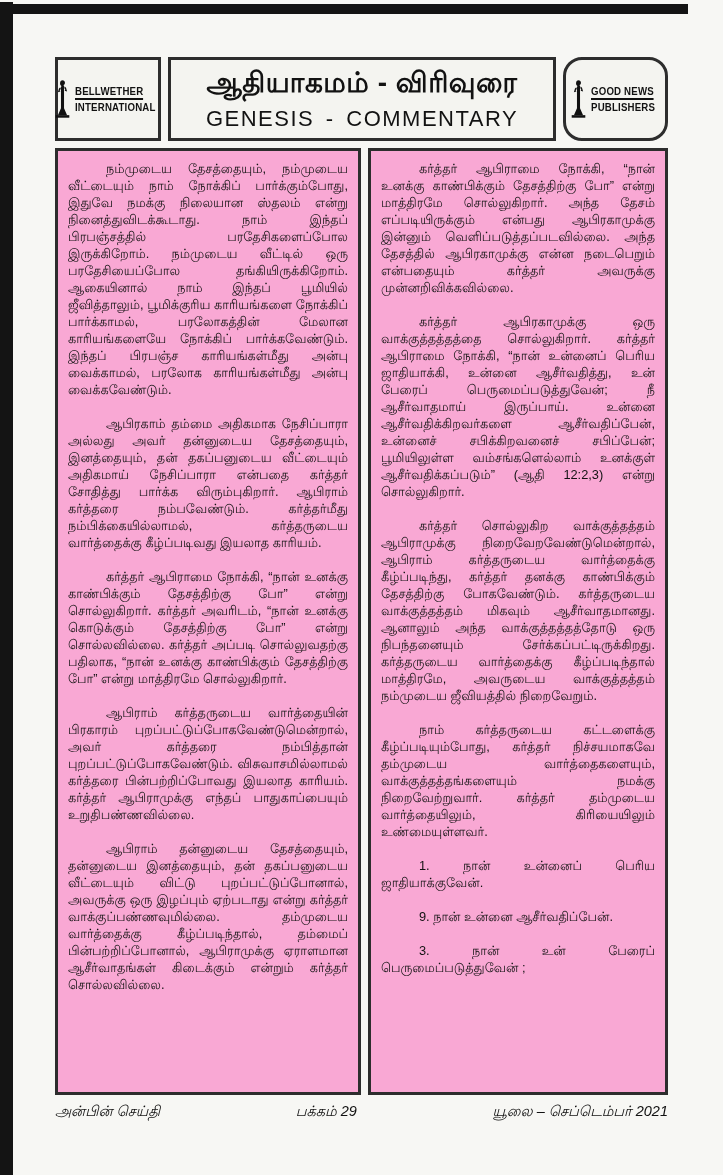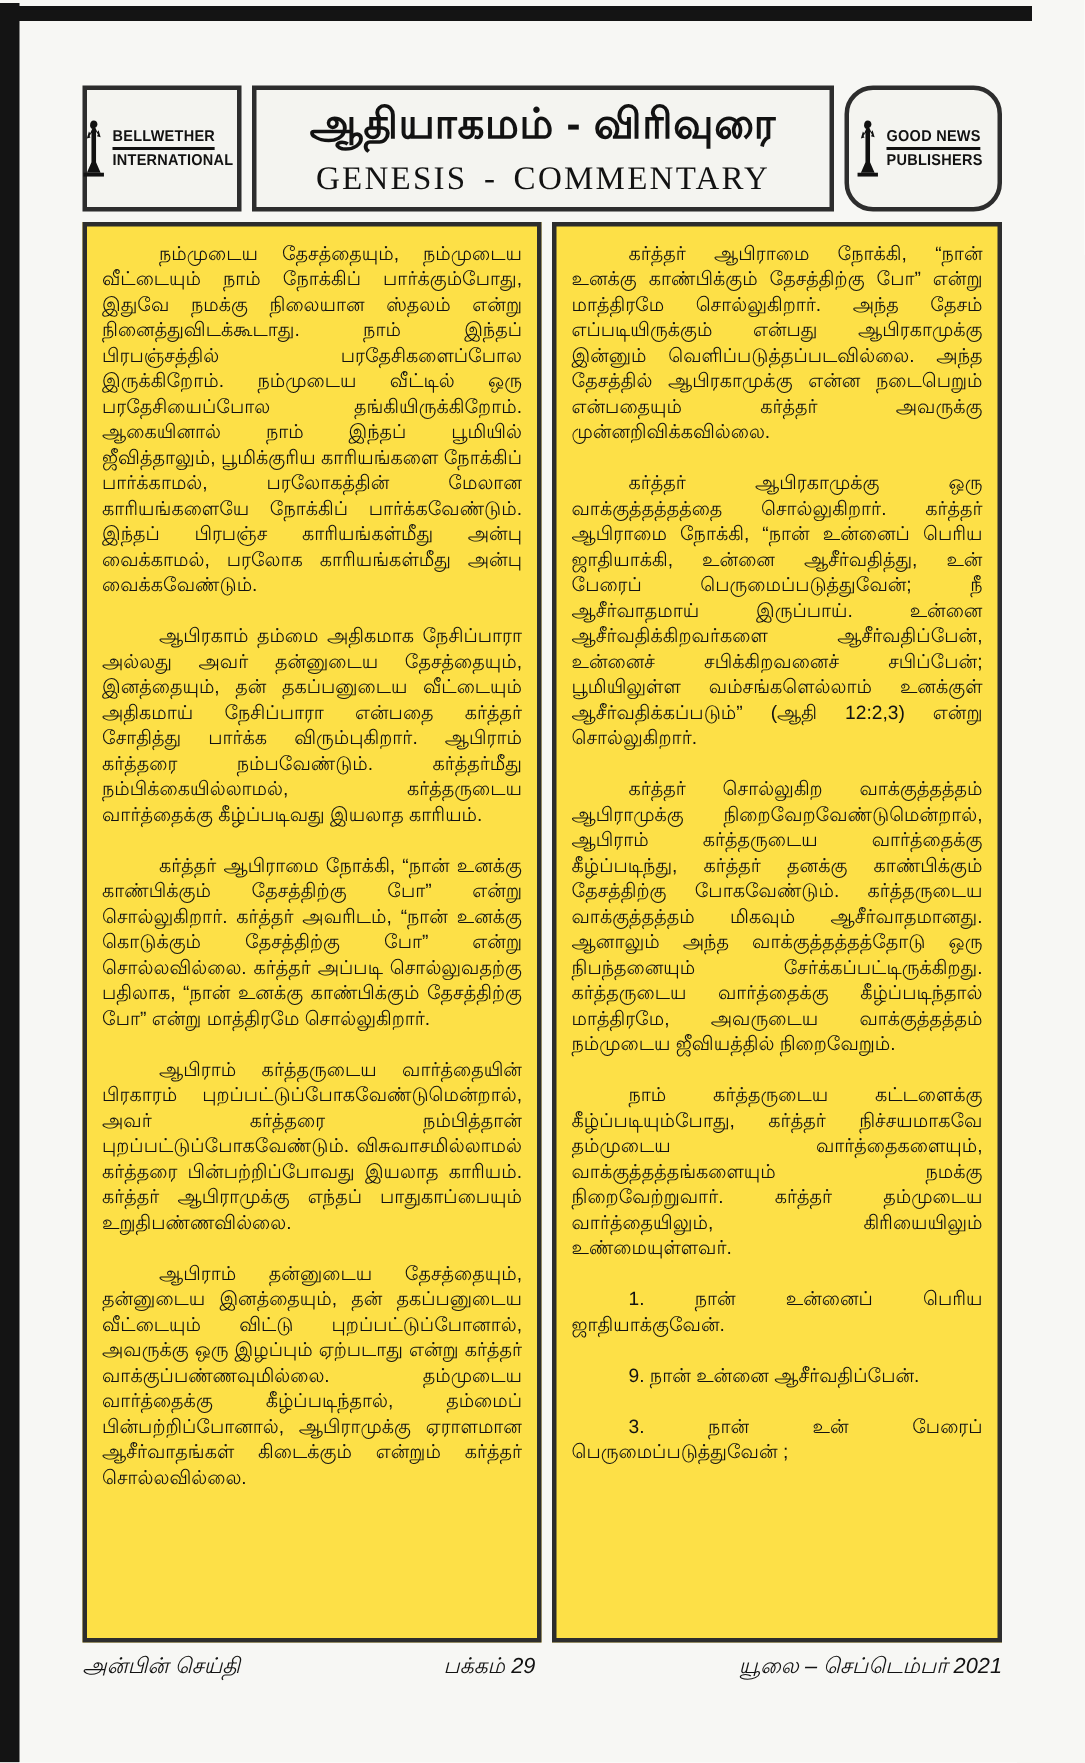--- a/index.html
+++ b/index.html
@@ -32,28 +32,28 @@
     font-size:10.5px;font-weight:bold;letter-spacing:.2px;
     border-bottom:2px solid #111;padding-bottom:1px;transform:scaleX(.92);transform-origin:left;
     white-space:nowrap;
   }
   .logo-txt .l2{
     font-size:10.5px;font-weight:bold;letter-spacing:.2px;margin-top:1px;
     transform:scaleX(.92);transform-origin:left;white-space:nowrap;
   }
   .title-tamil{font-size:28px;font-weight:bold;letter-spacing:.5px;margin-bottom:4px;}
   .title-english{
-    font-family:Liberation Serif, serif;
+    font-family:Liberation Sans, sans-serif;
     font-size:22px;letter-spacing:1.5px;word-spacing:4px;
   }
 
   
   .column{
     position:absolute;top:148px;height:947px;box-sizing:border-box;
-    border:3px solid #2d2d2d;background:#fde047;
+    border:3px solid #2d2d2d;background:#f9a8d4;
     padding:9px 10px 0 10px;overflow:hidden;
     font-size:12.8px;line-height:17px;text-align:justify;
   }
   .col-left{left:55px;width:306px;}
   .col-right{left:368px;width:300px;}
   .column p{margin:0 0 17px 0;text-indent:38px;}
   .column p.list-item{margin-bottom:17px;}
 
   
   .footer{

